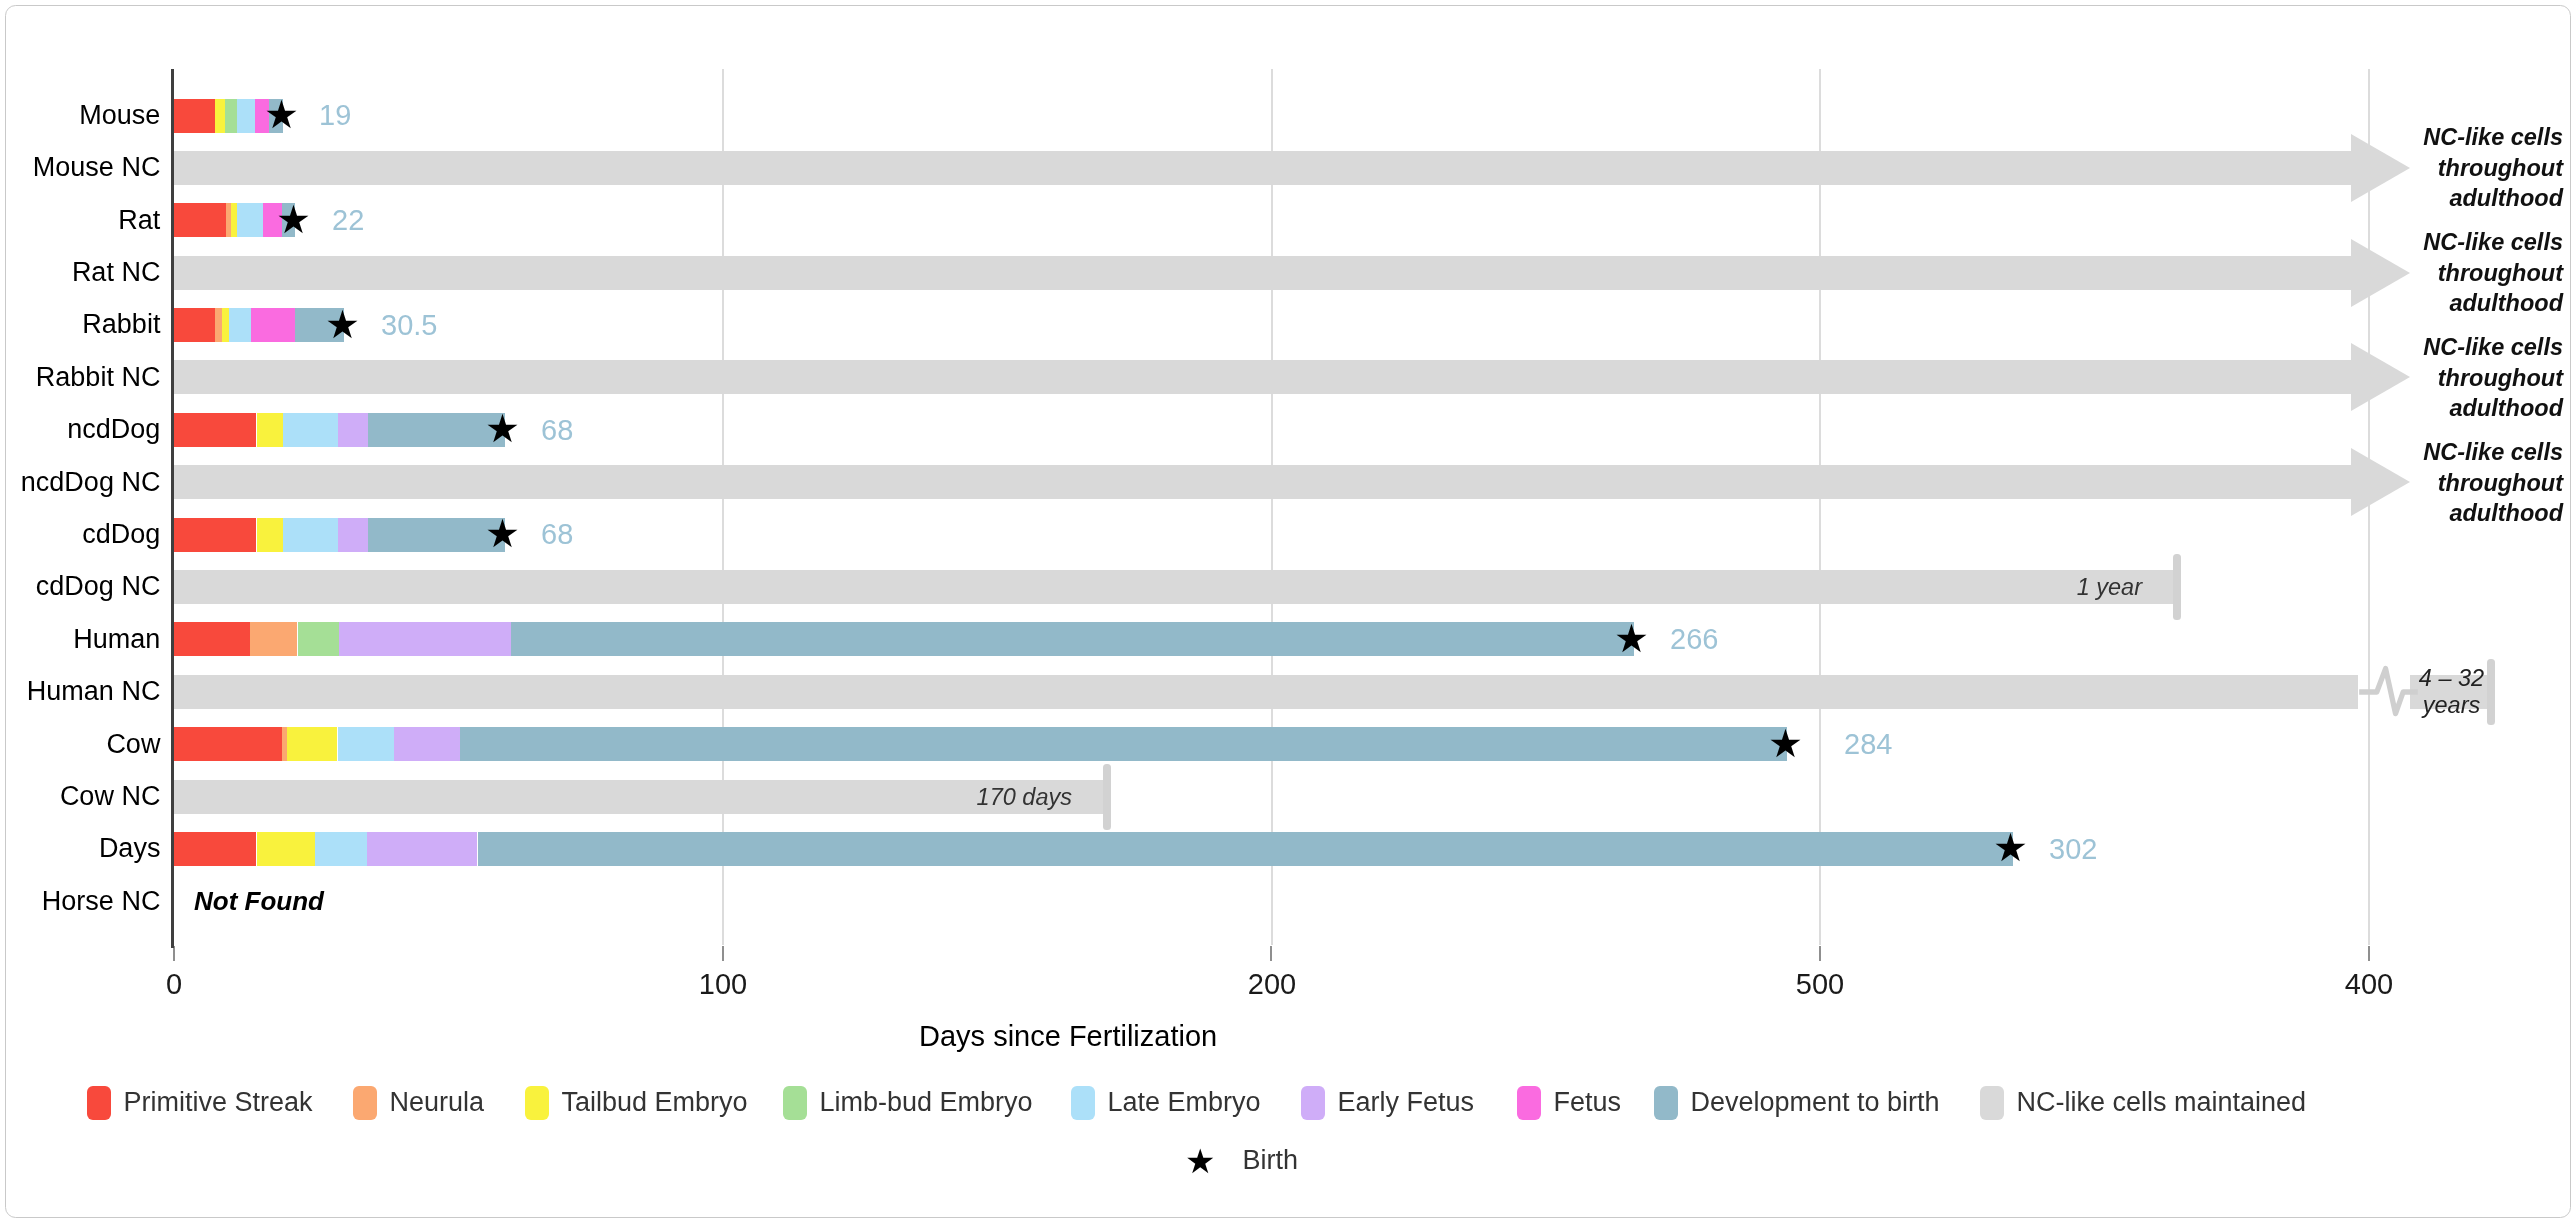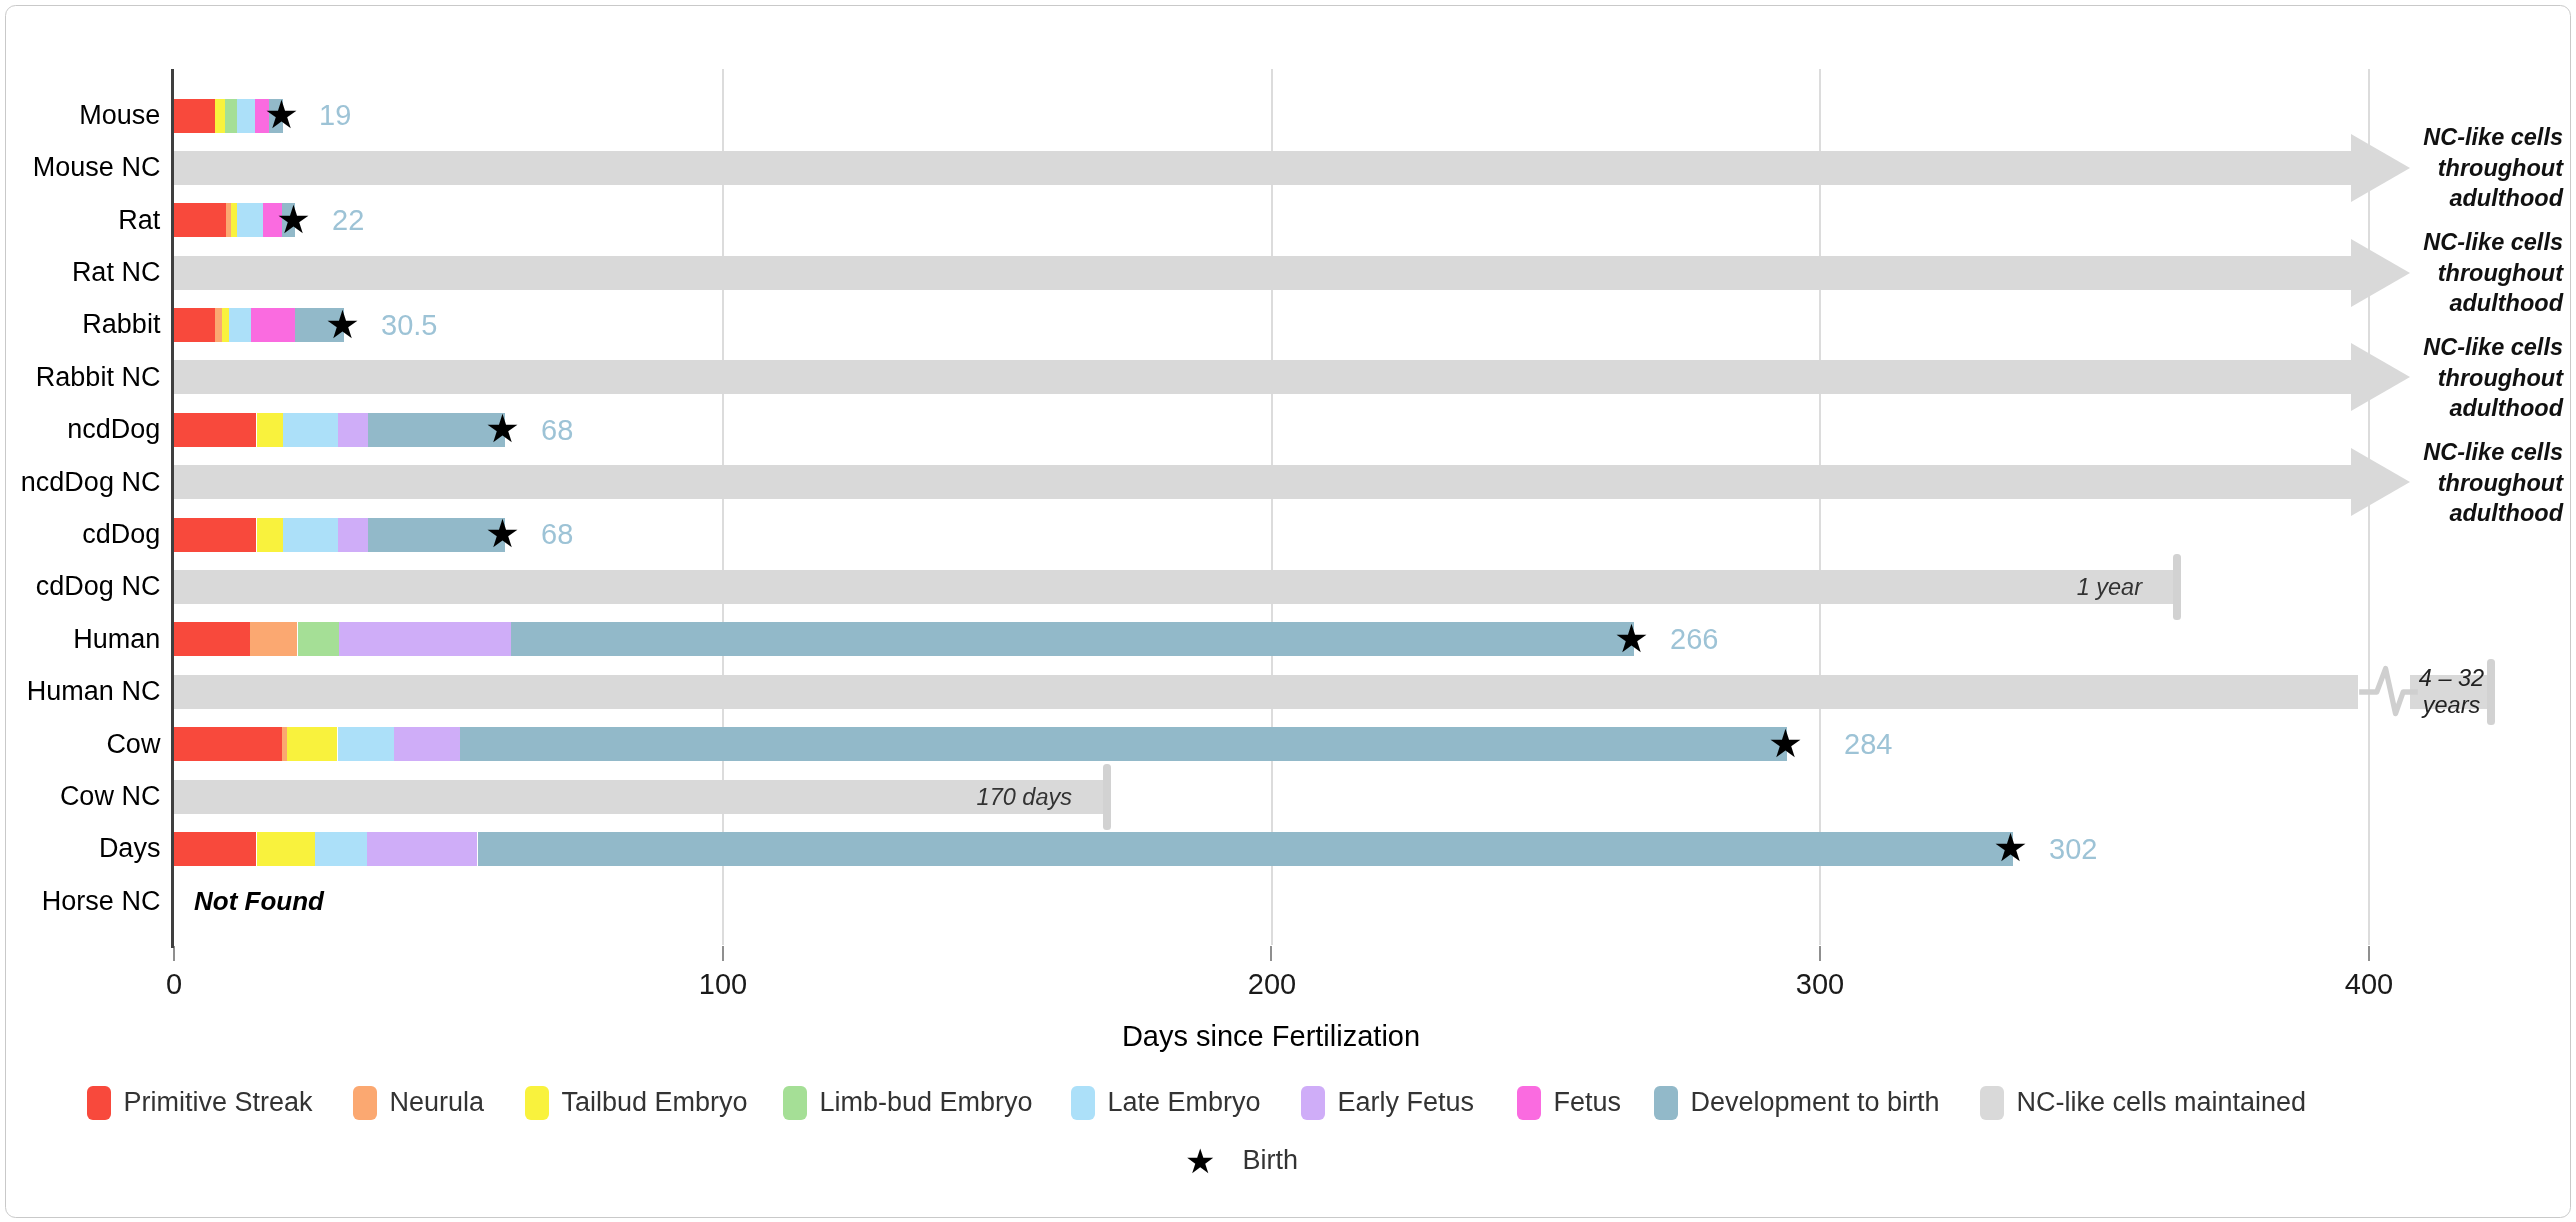--- a/index.html
+++ b/index.html
@@ -22,21 +22,21 @@
   .numlabel{position:absolute;font-size:29px;line-height:30.5px;z-index:2;white-space:nowrap;}
   .inbarlabel{position:absolute;font-size:23.5px;font-style:italic;color:#333;line-height:34px;
               text-align:right;z-index:2;white-space:nowrap;}
   .annotation{position:absolute;font-size:23.5px;font-style:italic;font-weight:700;color:#111;
               line-height:30.5px;text-align:right;z-index:2;}
   .twoline{position:absolute;font-size:23.5px;font-style:italic;color:#222;line-height:27px;
            text-align:center;z-index:2;}
   .notfound{position:absolute;font-size:26px;font-style:italic;font-weight:700;color:#000;
             line-height:34px;z-index:2;text-align:center;}
   .squiggle{position:absolute;z-index:2;}
-  #axis-title{position:absolute;left:919px;top:1020px;width:704px;text-align:center;
+  #axis-title{position:absolute;left:919px;top:1020px;width:704px;text-align:left;
               font-size:29px;color:#000;z-index:2;}
   .legend-item{position:absolute;top:1085px;height:35px;display:flex;align-items:center;z-index:2;}
   .legend-swatch{width:23.5px;height:34px;border-radius:5.9px;flex:0 0 auto;}
   .legend-label{margin-left:13px;font-size:27px;color:#333;white-space:nowrap;}
   #birth-legend{position:absolute;top:1140px;left:1185px;height:41px;display:flex;align-items:center;z-index:2;}
   #birth-star{font-size:34px;line-height:34px;color:#000;}
   #birth-label{margin-left:27px;font-size:27px;color:#333;}
 </style>
 </head>
 <body>
@@ -47,21 +47,21 @@
       <div class="tickmark" style="left: 173px; top: 946px; height: 15.3px;"></div>
       <div class="ticklabel" style="left: 121px; top: 968px;">0</div>
       <div class="gridline" style="left: 722px; top: 69px; height: 876px; background: rgb(220, 220, 220);"></div>
       <div class="tickmark" style="left: 722px; top: 946px; height: 15.3px;"></div>
       <div class="ticklabel" style="left: 670px; top: 968px;">100</div>
       <div class="gridline" style="left: 1271px; top: 69px; height: 876px; background: rgb(220, 220, 220);"></div>
       <div class="tickmark" style="left: 1270px; top: 946px; height: 15.3px;"></div>
       <div class="ticklabel" style="left: 1219px; top: 968px;">200</div>
       <div class="gridline" style="left: 1819px; top: 69px; height: 876px; background: rgb(220, 220, 220);"></div>
       <div class="tickmark" style="left: 1819px; top: 946px; height: 15.3px;"></div>
-      <div class="ticklabel" style="left: 1767px; top: 968px;">300</div>
+      <div class="ticklabel" style="left: 1767px; top: 968px;">500</div>
       <div class="gridline" style="left: 2368px; top: 69px; height: 876px; background: rgb(220, 220, 220);"></div>
       <div class="tickmark" style="left: 2368px; top: 946px; height: 15.3px;"></div>
       <div class="ticklabel" style="left: 2316px; top: 968px;">400</div>
       <div class="axisline" style="left: 171px; top: 69px; height: 879px; background: rgb(63, 63, 63);"></div>
       <div class="ylabel" style="top: 101px;">Mouse</div>
       <div class="seg" style="left: 174px; width: 41px; top: 99px; background: rgb(248, 73, 60);"></div>
       <div class="seg" style="left: 215px; width: 10px; top: 99px; background: rgb(249, 242, 61);"></div>
       <div class="seg" style="left: 225px; width: 12.6px; top: 99px; background: rgb(165, 223, 150);"></div>
       <div class="seg" style="left: 237px; width: 18px; top: 99px; background: rgb(172, 224, 249);"></div>
       <div class="seg" style="left: 255px; width: 13.7px; top: 99px; background: rgb(250, 107, 224);"></div>

